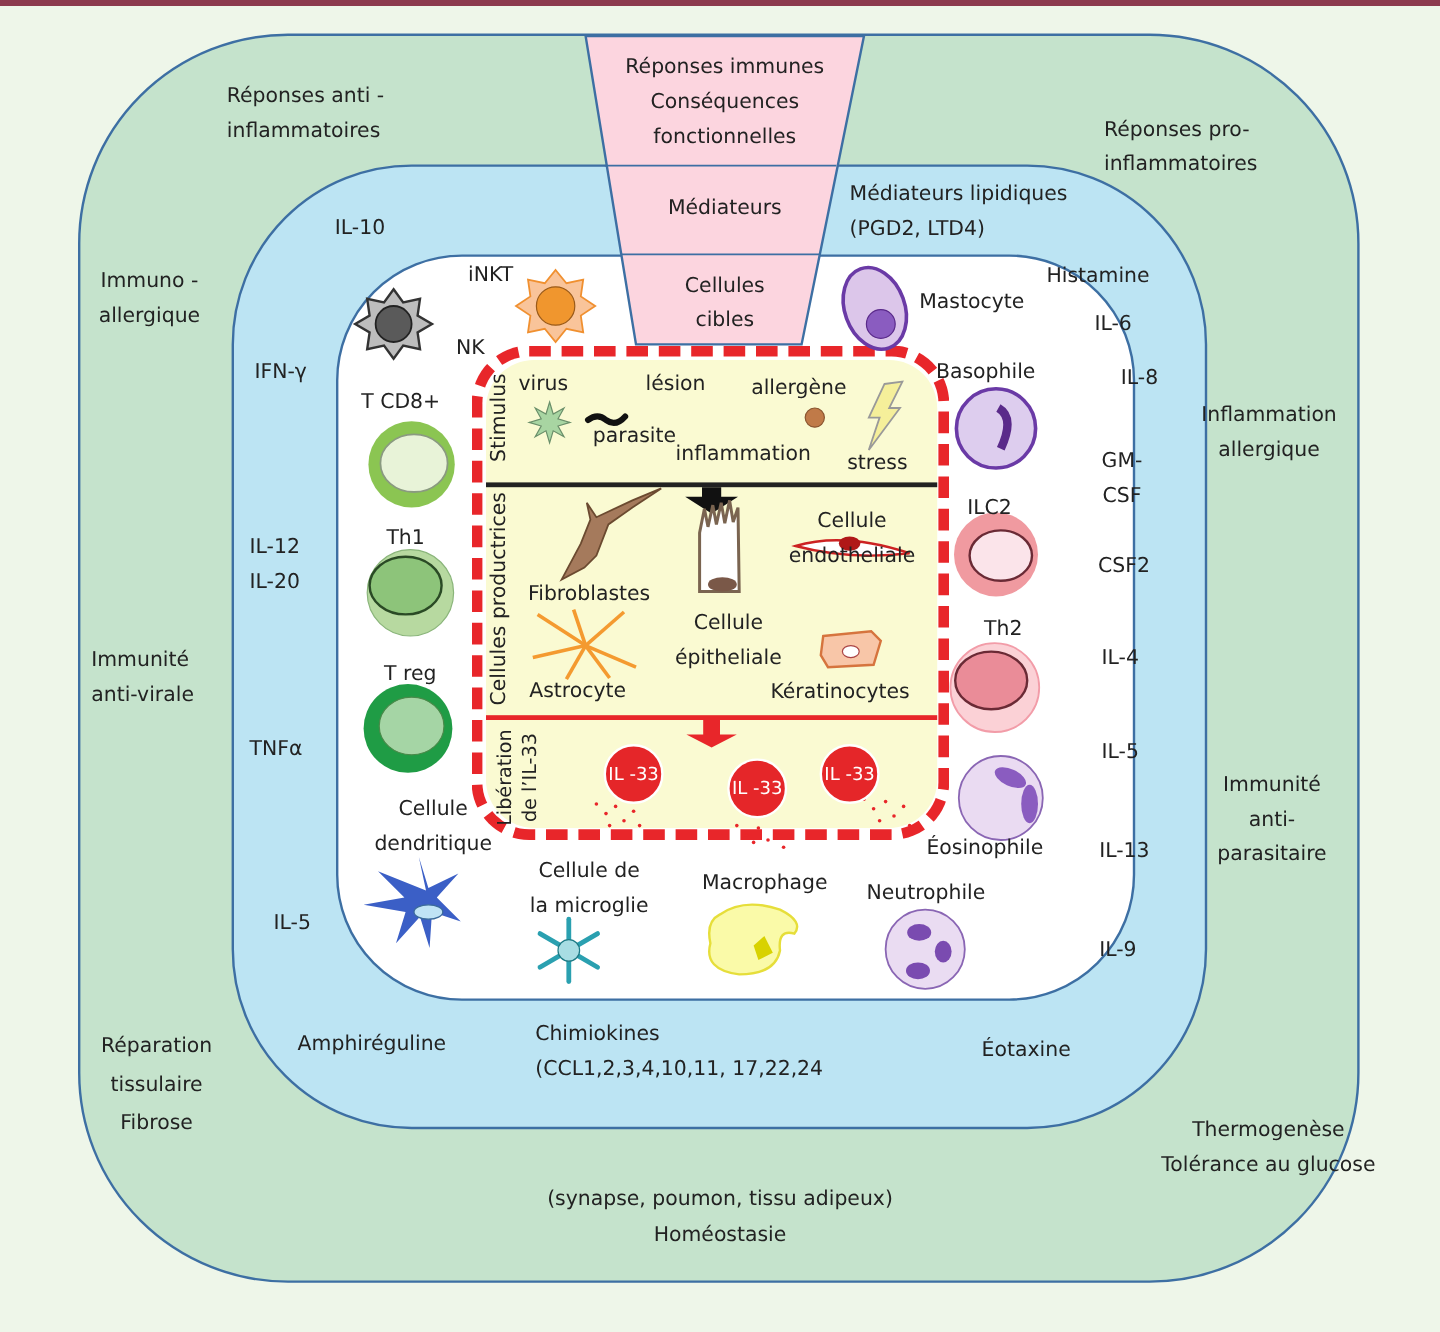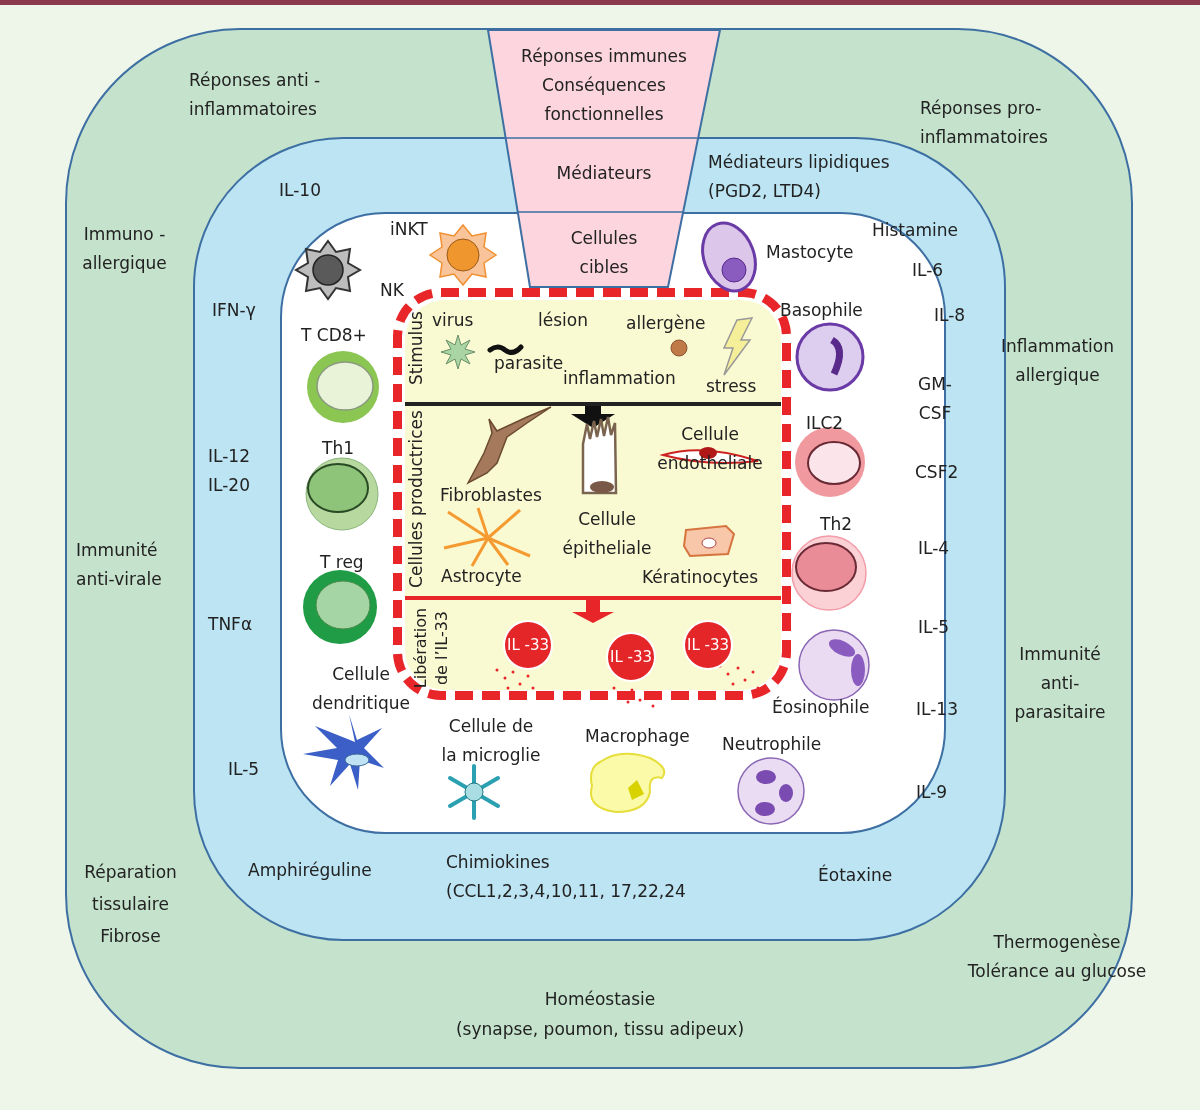--- a/index.html
+++ b/index.html
@@ -71,22 +71,22 @@
 <div class="t" style="left:1000px;top:640px;width:120px;">
   <div>Immunité</div>
   <div>anti-</div>
   <div>parasitaire</div>
 </div>
 <div class="t" style="left:920px;top:928px;width:180px;line-height:29px;margin-left:47px;">
   <div>Thermogenèse</div>
   <div>Tolérance au glucose</div>
 </div>
 <div class="t" style="left:450px;top:984px;width:300px;line-height:30px;">
+  <div>(synapse, poumon, tissu adipeux)</div>
   <div>Homéostasie</div>
-  <div>(synapse, poumon, tissu adipeux)</div>
 </div>
 
 <div class="t" style="left:279px;top:176px;">IL-10</div>
 <div class="t" style="left:212px;top:296px;">IFN-γ</div>
 <div class="t" style="left:208px;top:442px;line-height:29px;">
   <div>IL-12</div>
   <div>IL-20</div>
 </div>
 <div class="t" style="left:208px;top:610px;">TNFα</div>
 <div class="t" style="left:228px;top:755px;">IL-5</div>

